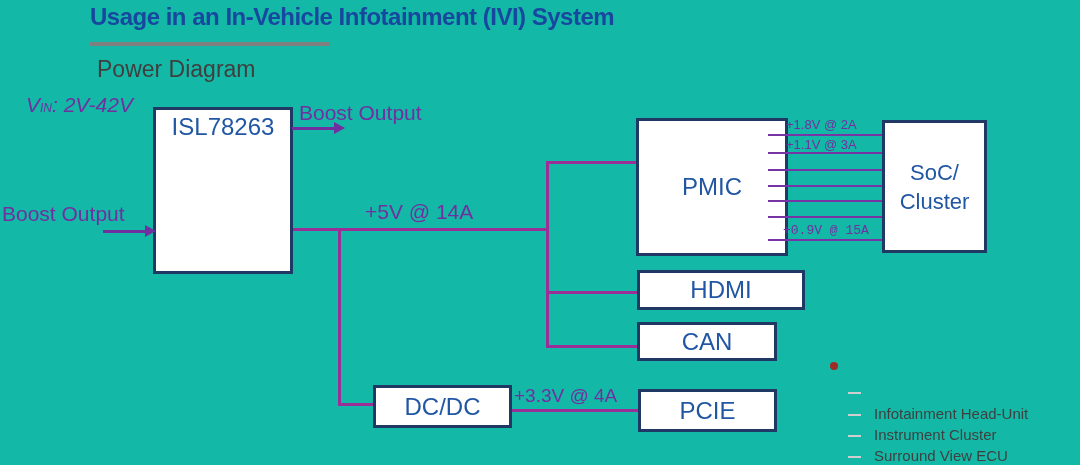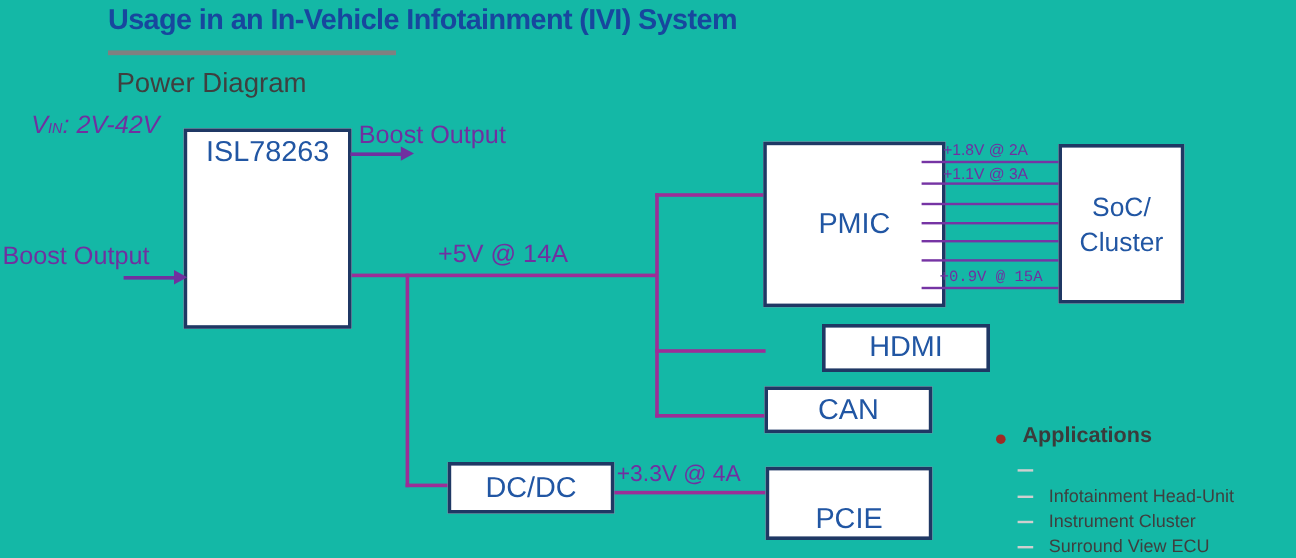--- a/index.html
+++ b/index.html
@@ -96,38 +96,37 @@
   <div class="rail" style="top:152px;"></div>
   <div class="rail" style="top:169px;"></div>
   <div class="rail" style="top:185px;"></div>
   <div class="rail" style="top:200px;"></div>
   <div class="rail" style="top:216px;"></div>
   <div class="rail" style="top:239px;"></div>
   <div class="ptext lbl-small" style="left:786px;top:117px;">+1.8V @ 2A</div>
   <div class="ptext lbl-small" style="left:786px;top:137px;">+1.1V @ 3A</div>
   <div class="ptext lbl-small" style="left:783px;top:223px;font-family:Liberation Mono, monospace;">+0.9V @ 15A</div>
 
-  <div class="block" style="left:637px;top:270px;width:140px;height:40px;margin-left:48px;">
+  <div class="block" style="left:637px;top:270px;width:168px;height:40px;">
     <span>HDMI</span>
   </div>
   <div class="block" style="left:637px;top:322px;width:140px;height:39px;">
     <span>CAN</span>
   </div>
 
   <div class="block" style="left:373px;top:385px;width:139px;height:43px;">
     <span>DC/DC</span>
   </div>
   <div class="ptext lbl-mid" style="left:514px;top:385px;">+3.3V @ 4A</div>
   <div class="wire" style="left:512px;top:409px;width:126px;height:3px;"></div>
-  <div class="block" style="left:638px;top:389px;width:139px;height:61px;align-items:flex-end;">
+  <div class="block" style="left:638px;top:389px;width:139px;height:43px;">
     <span>PCIE</span>
   </div>
 
   <div class="apps-bullet"></div>
-  <div class="apps-title">Applications</div>
 
   <div class="app-item" style="top:383px;">
     <span class="app-dash"></span>
   </div>
   <div class="app-item" style="top:404px;">
     <span class="app-dash"></span><span class="app-text"><span>Infotainment Head-Unit</span><sup></sup><span></span></span>
   </div>
   <div class="app-item" style="top:446px;">
     <span class="app-dash"></span><span class="app-text"><span>Surround View ECU</span><sup></sup><span></span></span>
   </div>

